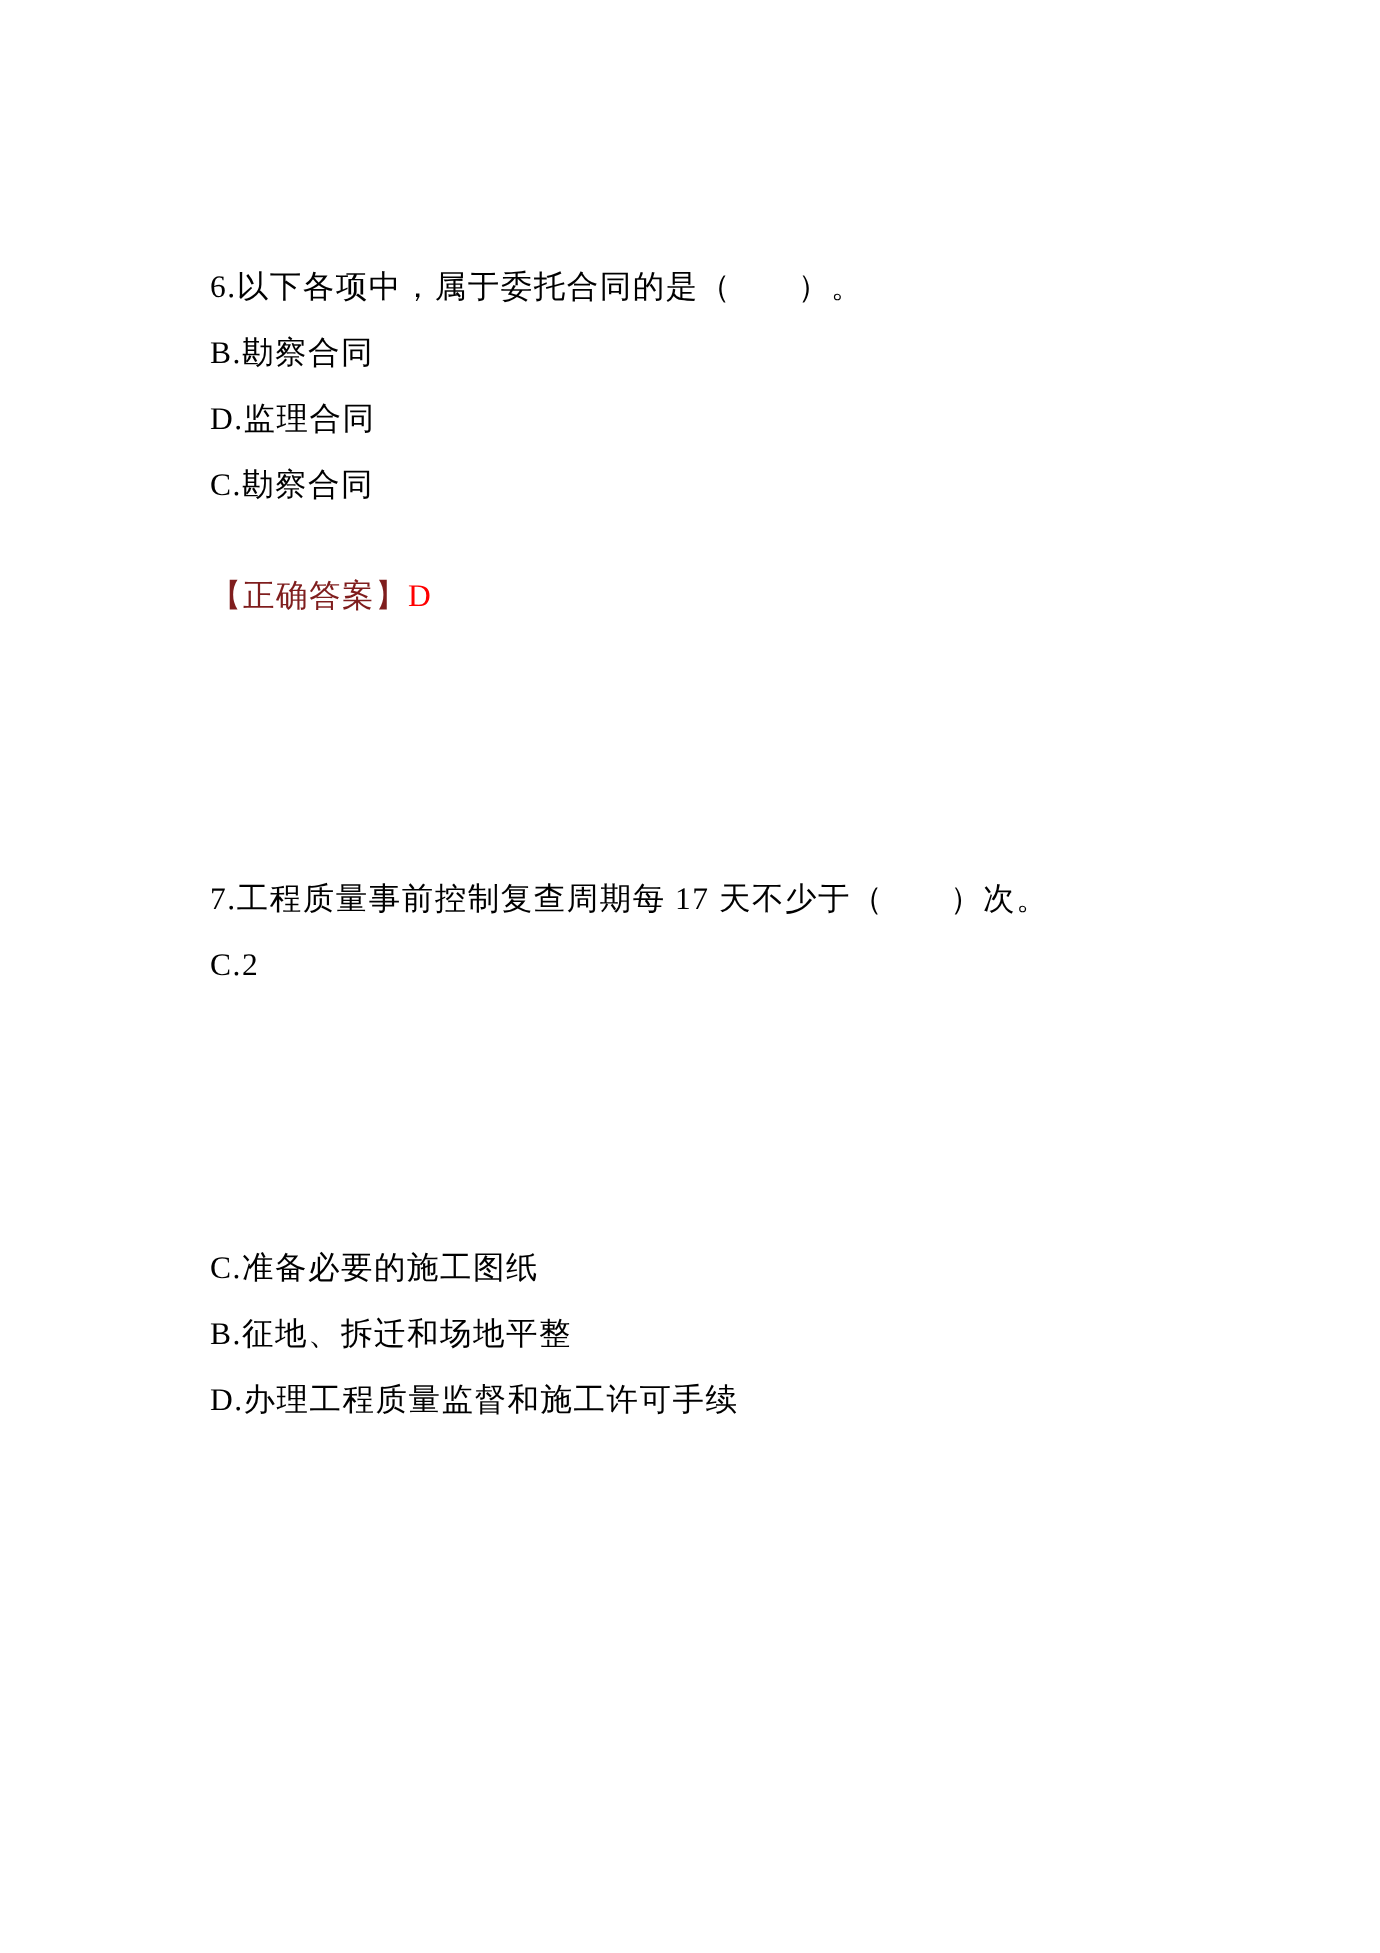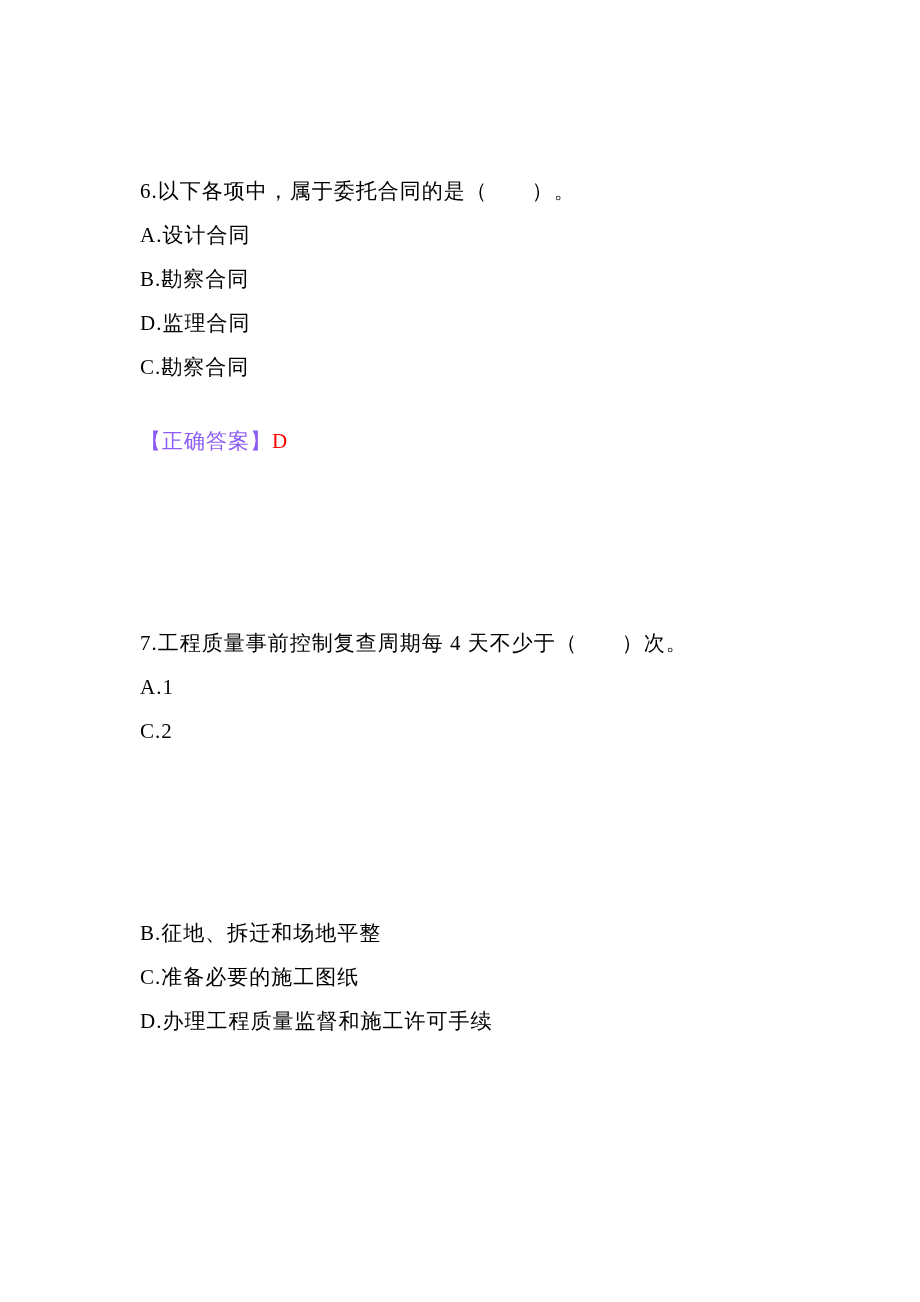--- a/index.html
+++ b/index.html
@@ -25,55 +25,53 @@
       margin-bottom: 2px;
     }
     .option {
       margin-bottom: 2px;
     }
     .answer-block {
       margin-top: 32px;
       color: #ff0000;
     }
     .answer-label {
-      color: #8b5cf6;
+      color: #7f1d1d;
     }
     .answer-value {
       color: #ff0000;
     }
     .big-gap {
       height: 100px;
     }
   </style>
 </head>
 <body>
 
 <div class="question-block">
   <div class="question-text">
     <span>6.</span><span>以下各项中，属于委托合同的是（　　）。</span>
   </div>
-  <div class="option">A.设计合同</div>
   <div class="option">B.勘察合同</div>
   <div class="option">D.监理合同</div>
   <div class="option">C.勘察合同</div>
   <div class="answer-block">
     <span class="answer-label">【正确答案】</span><span class="answer-value">D</span>
   </div>
 </div>
 
 <div class="big-gap"></div>
 
 <div class="question-block">
   <div class="question-text">
-    <span>7.</span><span>工程质量事前控制复查周期每 4 天不少于（　　）次。</span>
+    <span>7.</span><span>工程质量事前控制复查周期每 17 天不少于（　　）次。</span>
   </div>
-  <div class="option">A.1</div>
   <div class="option">C.2</div>
 </div>
 
 <div class="big-gap"></div>
 
 <div class="question-block">
+  <div class="option">C.准备必要的施工图纸</div>
   <div class="option">B.征地、拆迁和场地平整</div>
-  <div class="option">C.准备必要的施工图纸</div>
   <div class="option">D.办理工程质量监督和施工许可手续</div>
 
 </div>
 
 </body></html>

